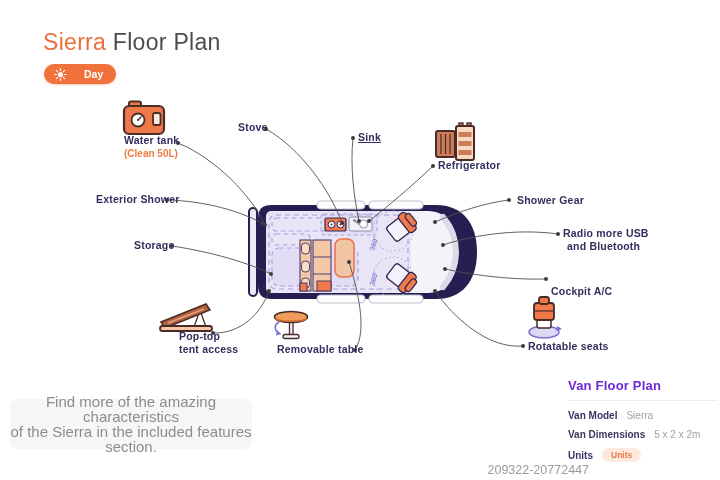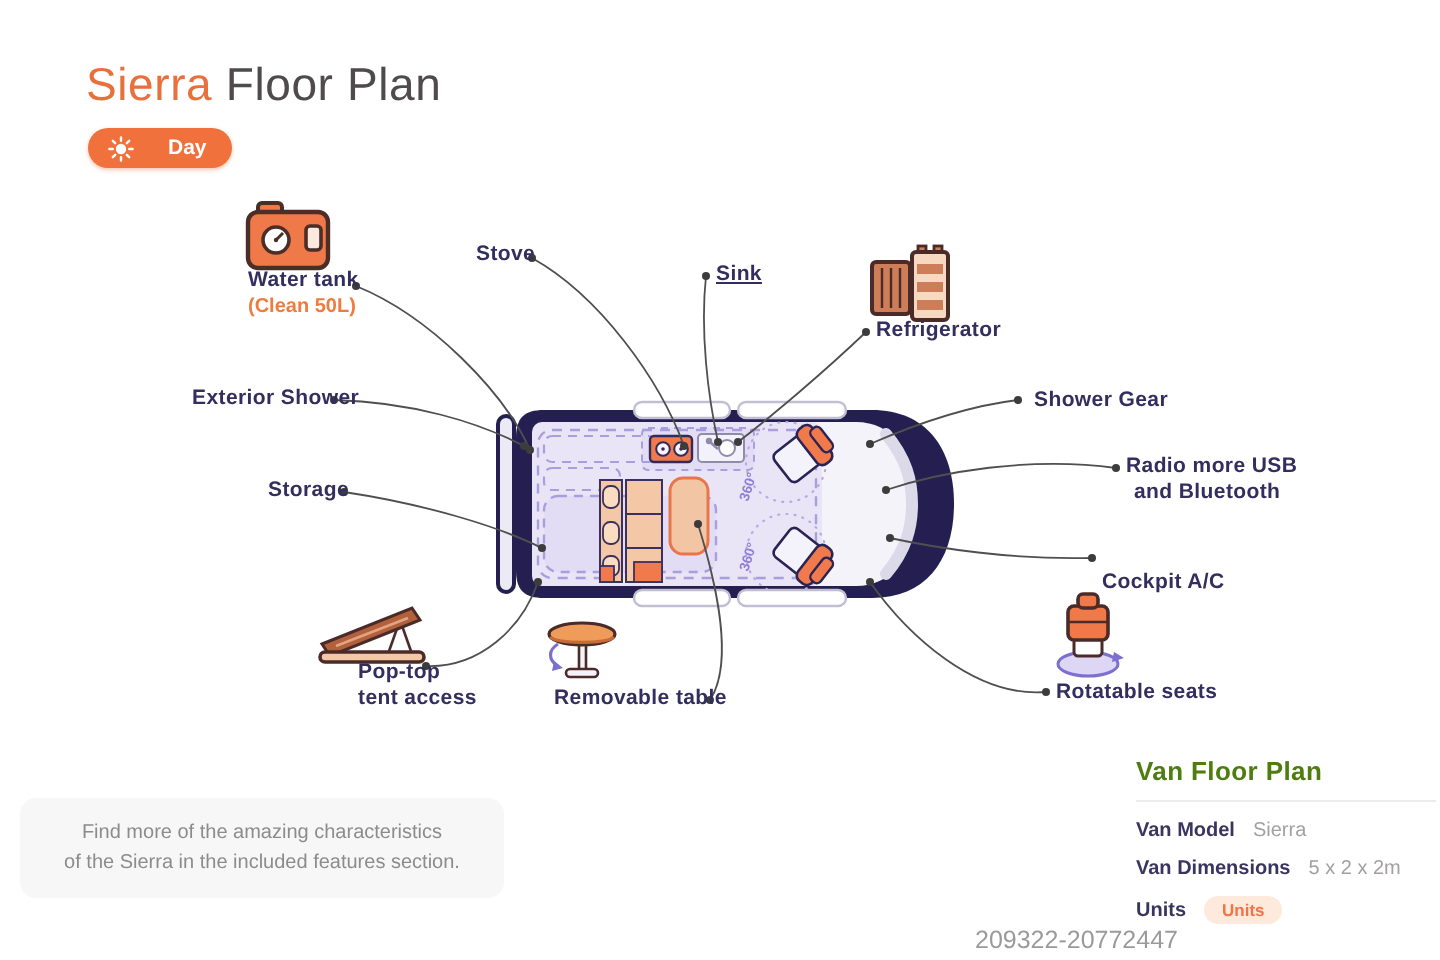--- a/index.html
+++ b/index.html
@@ -15,24 +15,24 @@
     color:#fff;font-weight:bold;font-size:10.5px;font-family:"Liberation Sans",sans-serif;
     box-shadow:0 1px 2px rgba(240,113,60,.4);cursor:pointer;}
 
   .feature-label{position:absolute;font-size:10.5px;font-weight:bold;color:#332e5e;
     letter-spacing:.2px;line-height:13px;white-space:nowrap;}
   .sub-label{position:absolute;font-size:10px;font-weight:bold;color:#ef7c3e;white-space:nowrap;}
   .icon-abs{position:absolute;}
 
   .note-box{position:absolute;left:10px;top:399px;width:242px;height:50px;background:#f7f7f7;
     border-radius:8px;display:flex;align-items:center;justify-content:center;}
-  .note-box .txt{font-size:10px;color:#8c8c8c;line-height:15px;text-align:center;}
+  .note-box .txt{font-size:15px;color:#8c8c8c;line-height:15px;text-align:center;}
 
   .details-panel{position:absolute;left:568px;top:378px;width:150px;}
-  .details-panel h3{margin:0 0 7px 0;font-size:13px;color:#4d7c0f;letter-spacing:.2px;}
+  .details-panel h3{margin:0 0 7px 0;font-size:13px;color:#6d28d9;letter-spacing:.2px;}
   .details-panel .divider{border-top:1px solid #ececec;margin-bottom:9px;}
   .detail-row{display:flex;align-items:center;margin-bottom:8px;}
   .detail-row .lbl{font-size:10px;font-weight:bold;color:#3a3560;}
   .detail-row .val{font-size:10px;color:#a3a0a0;margin-left:9px;}
   .badge{font-size:8.5px;font-weight:bold;color:#ef7546;background:#fdeadc;
     border-radius:9px;padding:2px 9px;margin-left:9px;border:none;cursor:pointer;
     font-family:"Liberation Sans",sans-serif;}
 
   .watermark{position:absolute;right:3px;bottom:3px;font-size:12.5px;color:#9a9a9a;}
 

